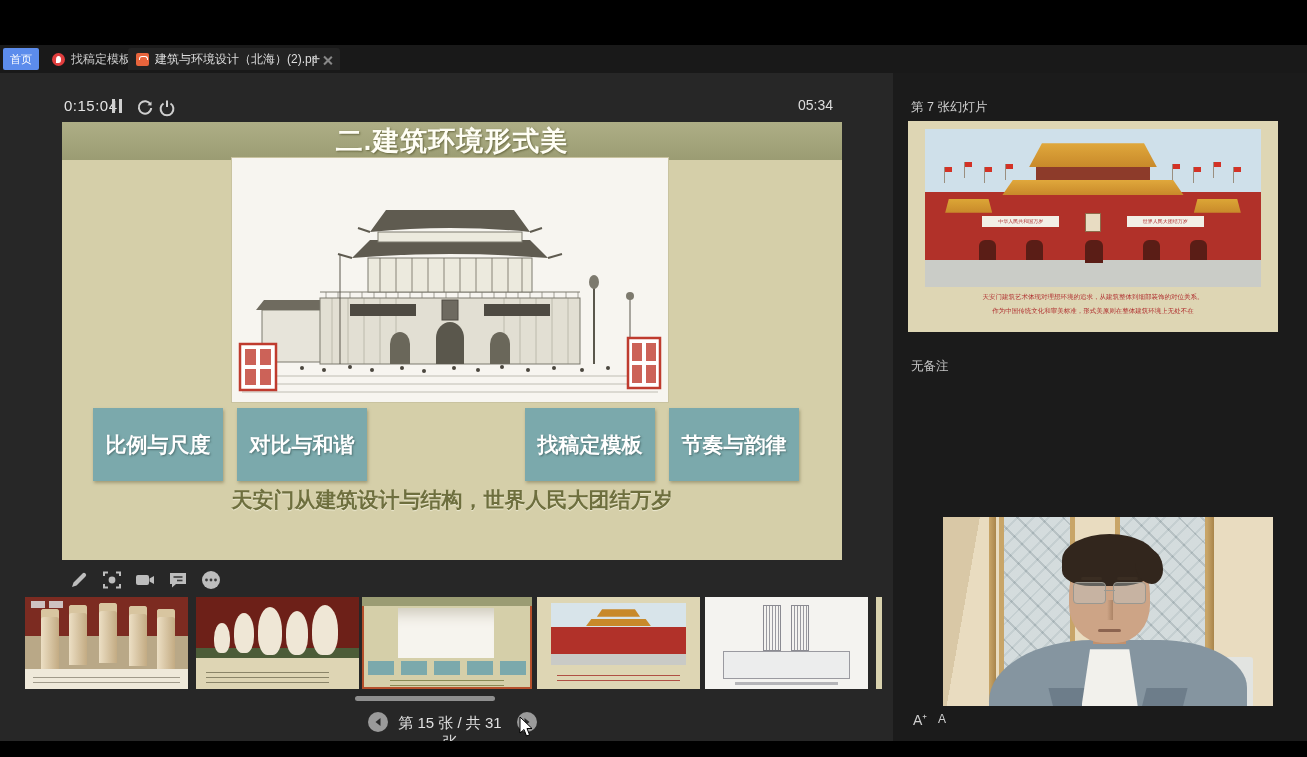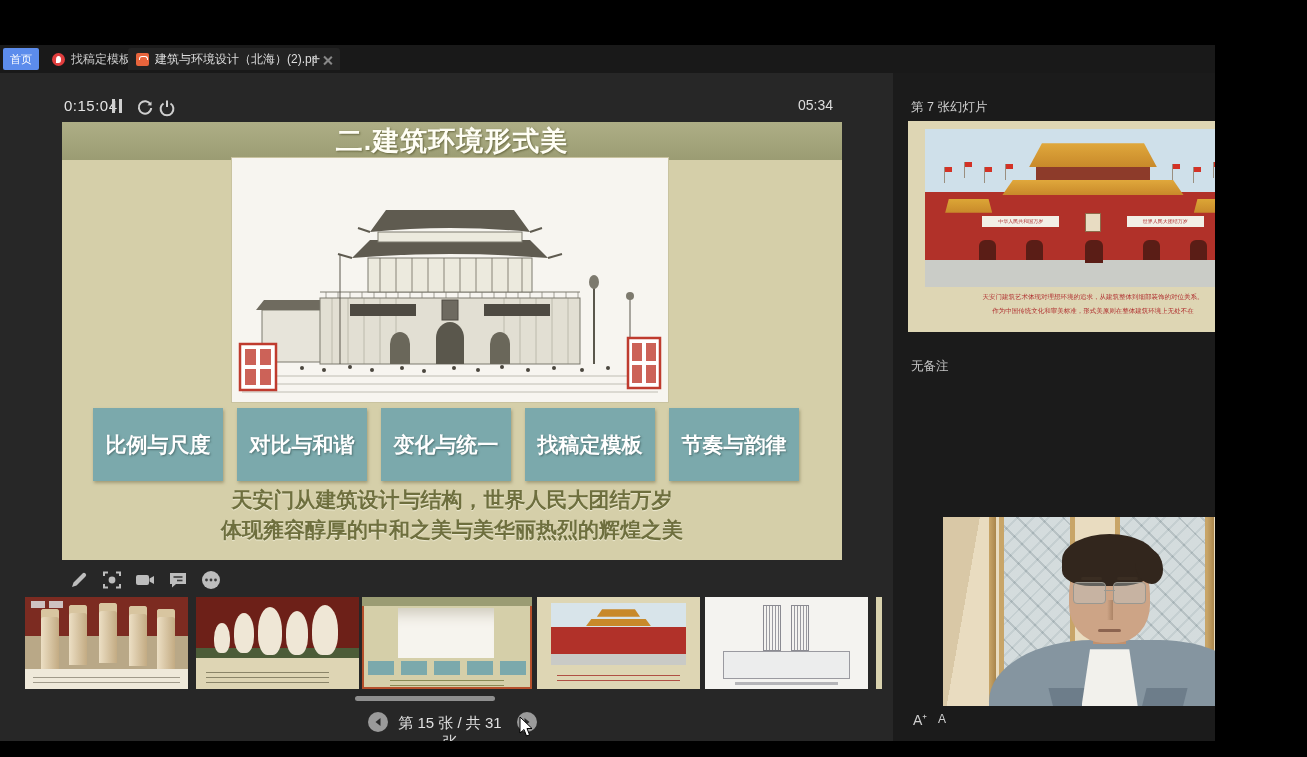--- a/index.html
+++ b/index.html
@@ -1,16 +1,16 @@
 <!DOCTYPE html>
 <html><head>
 <meta charset="utf-8">
 <style>
   html,body{margin:0;padding:0;background:#000;}
-  #screen{position:relative;width:1215px;height:757px;background:#000;overflow:hidden;
+  #screen{position:relative;width:1307px;height:757px;background:#000;overflow:hidden;
           font-family:"Liberation Sans", sans-serif;}
   .abs{position:absolute;}
 
   
   .tabbar{left:0;top:45px;width:1307px;height:28px;background:#191919;}
   .tab-home{left:3px;top:3px;width:36px;height:22px;background:#5c8cec;color:#fff;
             font-size:11px;display:flex;align-items:center;justify-content:center;border-radius:2px;}
   .tab{top:3px;height:22px;display:flex;align-items:center;gap:6px;color:#c9c9c9;font-size:12px;padding:0 8px;}
   .tab2{left:44px;width:112px;}
   .tab3{left:128px;width:196px;background:#232323;border-radius:3px 3px 0 0;color:#dedede;}
@@ -330,26 +330,24 @@
           <rect x="400" y="185" width="10" height="18" fill="#bf3b2e" opacity=".8"></rect>
           <rect x="414" y="185" width="10" height="18" fill="#bf3b2e" opacity=".8"></rect>
           <rect x="400" y="207" width="10" height="18" fill="#bf3b2e" opacity=".8"></rect>
           <rect x="414" y="207" width="10" height="18" fill="#bf3b2e" opacity=".8"></rect>
         </g>
       </svg>
     </div>
 
     <div class="abs pbtn" style="left:31px">比例与尺度</div>
     <div class="abs pbtn" style="left:175px">对比与和谐</div>
-    <div class="abs pbtn" style="left:319px">变化与统一</div>
     <div class="abs pbtn" style="left:463px">找稿定模板</div>
     <div class="abs pbtn" style="left:607px">节奏与韵律</div>
 
     <div class="abs cap" style="top:364px">天安门从建筑设计与结构，世界人民大团结万岁</div>
-    <div class="abs cap" style="top:394px">体现雍容醇厚的中和之美与美华丽热烈的辉煌之美</div>
   </div>
 
   <div class="abs tool" style="left:68px">
     <svg viewBox="0 0 22 22">
         <path d="M4 18 L5.5 13.5 L14.5 4.5 A1.6 1.6 0 0 1 17.5 7.5 L8.5 16.5 Z" fill="#bdbdbd"></path>
       </svg>
   </div>
   <div class="abs tool" style="left:101px">
     <svg viewBox="0 0 22 22" stroke="#bdbdbd" fill="none" stroke-width="2">
       <circle cx="11" cy="11" r="3.4" fill="#bdbdbd" stroke="none"></circle>

